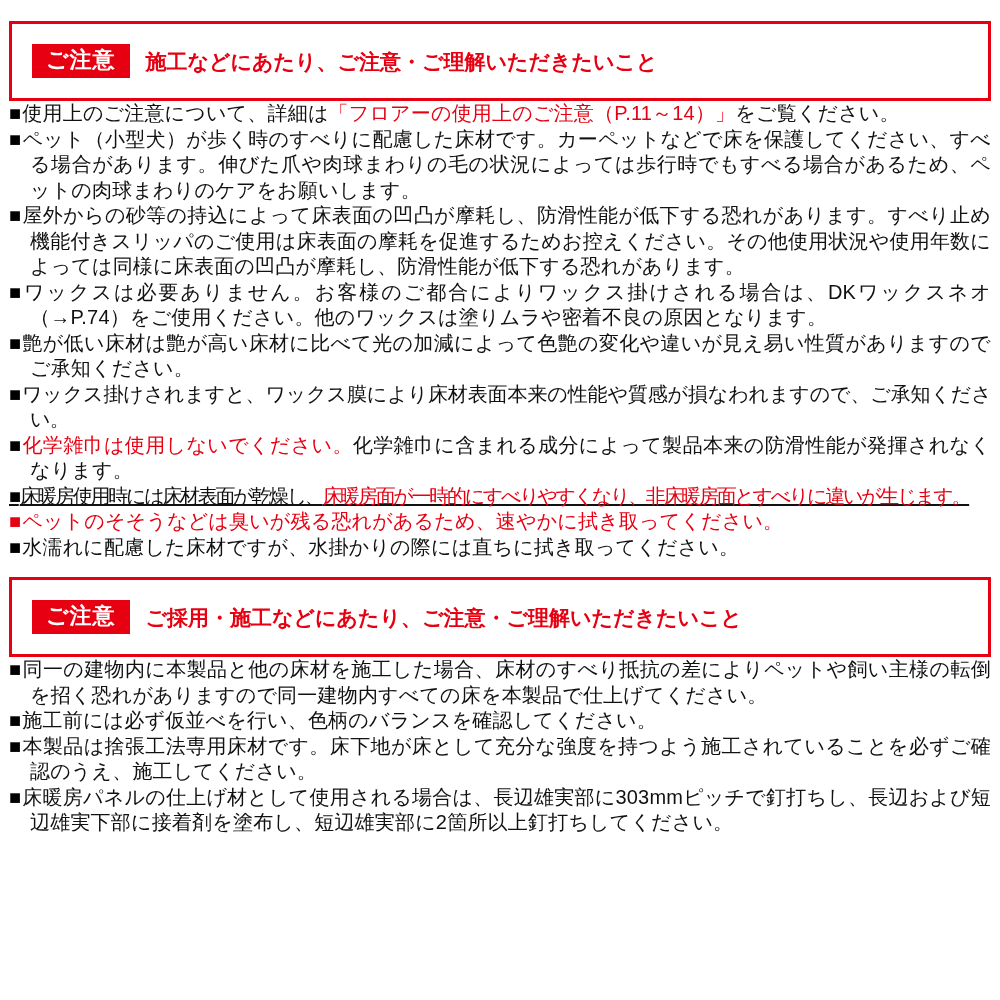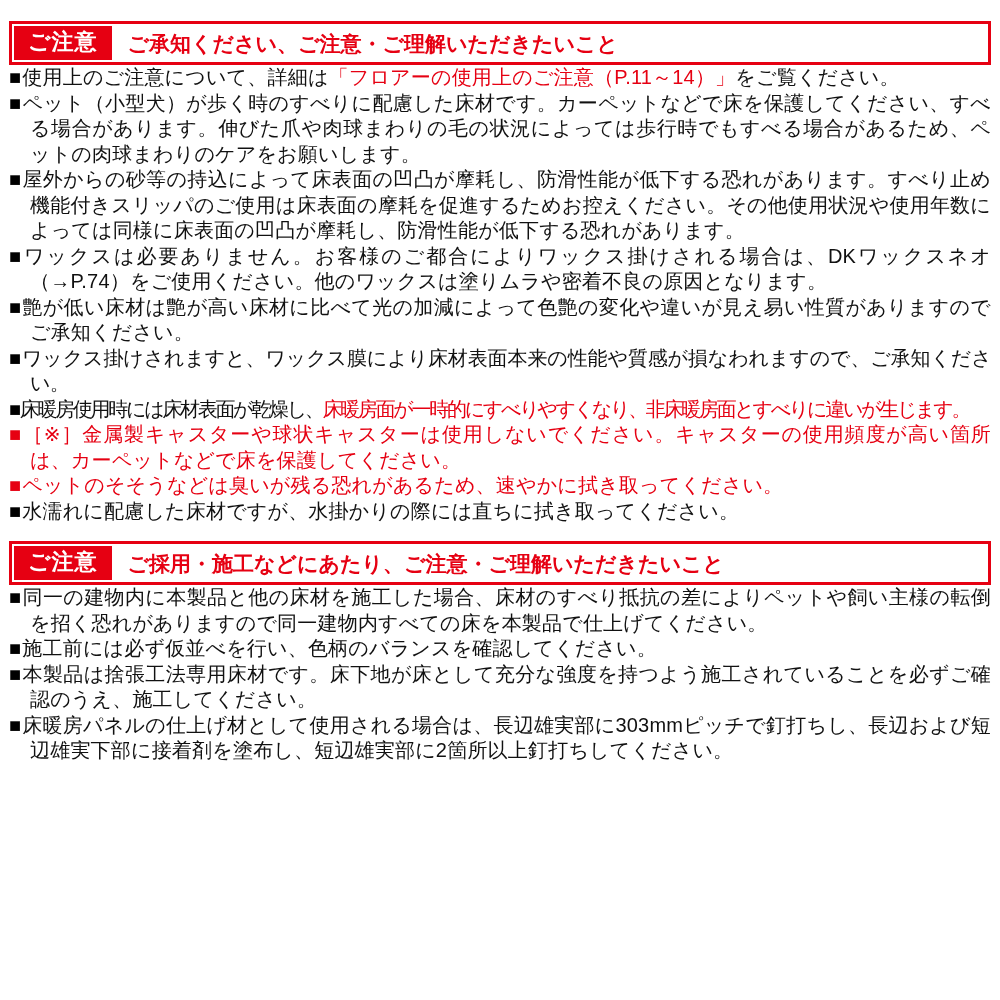--- a/index.html
+++ b/index.html
@@ -13,21 +13,21 @@
     height:1000px;
     font-family:"Liberation Sans","DejaVu Sans",sans-serif;
     padding:21px 9px 0 9px;
     overflow:hidden;
     color:var(--ink);
   }
   .section-header{
     border:3px solid var(--red);
     display:flex;
     align-items:flex-start;
-    padding:2px;
+    padding:20px;
   }
   .badge{
     background:var(--red);
     color:#ffffff;
     font-weight:bold;
     font-size:22px;
     line-height:1;
     padding:5px 14px 7px 14px;
     white-space:nowrap;
     letter-spacing:1px;
@@ -47,44 +47,44 @@
   .section-2{margin-top:17px;}
   .item{
     font-size:20px;
     line-height:25.5px;
     padding-left:21px;
     text-indent:-21px;
     letter-spacing:0.2px;
     text-align:justify;
   }
   .item.tight1{letter-spacing:-0.7px;}
-  .item.tight2{letter-spacing:-2.3px;}
+  .item.tight2{letter-spacing:-2.3px;text-decoration:underline;}
   .bullet{margin-right:1px;}
   .bullet.black{color:#000000;}
   .bullet.red{color:var(--red);}
   span.black{color:var(--ink);}
   span.red{color:var(--red);}
 </style>
 </head>
 <body>
 
 <div class="section section-1">
   <div class="section-header">
     <span class="badge">ご注意</span>
-    <span class="section-title">ご承知ください、ご注意・ご理解いただきたいこと</span>
+    <span class="section-title">施工などにあたり、ご注意・ご理解いただきたいこと</span>
   </div>
   <div class="items">
       <p class="item"><span class="bullet black">■</span><span class="black">使用上のご注意について、詳細は</span><span class="red">「フロアーの使用上のご注意（P.11～14）」</span><span class="black">をご覧ください。</span></p>
       <p class="item"><span class="bullet black">■</span><span class="black">ペット（小型犬）が歩く時のすべりに配慮した床材です。カーペットなどで床を保護してください、すべる場合があります。伸びた爪や肉球まわりの毛の状況によっては歩行時でもすべる場合があるため、ペットの肉球まわりのケアをお願いします。</span></p>
       <p class="item"><span class="bullet black">■</span><span class="black">屋外からの砂等の持込によって床表面の凹凸が摩耗し、防滑性能が低下する恐れがあります。すべり止め機能付きスリッパのご使用は床表面の摩耗を促進するためお控えください。その他使用状況や使用年数によっては同様に床表面の凹凸が摩耗し、防滑性能が低下する恐れがあります。</span></p>
       <p class="item"><span class="bullet black">■</span><span class="black">ワックスは必要ありません。お客様のご都合によりワックス掛けされる場合は、DKワックスネオ（→P.74）をご使用ください。他のワックスは塗りムラや密着不良の原因となります。</span></p>
       <p class="item"><span class="bullet black">■</span><span class="black">艶が低い床材は艶が高い床材に比べて光の加減によって色艶の変化や違いが見え易い性質がありますのでご承知ください。</span></p>
       <p class="item tight1"><span class="bullet black">■</span><span class="black">ワックス掛けされますと、ワックス膜により床材表面本来の性能や質感が損なわれますので、ご承知ください。</span></p>
+      <p class="item"><span class="bullet black">■</span><span class="red">化学雑巾は使用しないでください。</span><span class="black">化学雑巾に含まれる成分によって製品本来の防滑性能が発揮されなくなります。</span></p>
       <p class="item tight2"><span class="bullet black">■</span><span class="black">床暖房使用時には床材表面が乾燥し、</span><span class="red">床暖房面が一時的にすべりやすくなり、非床暖房面とすべりに違いが生じます。</span></p>
-      <p class="item"><span class="bullet red">■</span><span class="red">［※］金属製キャスターや球状キャスターは使用しないでください。キャスターの使用頻度が高い箇所は、カーペットなどで床を保護してください。</span></p>
       <p class="item"><span class="bullet red">■</span><span class="red">ペットのそそうなどは臭いが残る恐れがあるため、速やかに拭き取ってください。</span></p>
       <p class="item"><span class="bullet black">■</span><span class="black">水濡れに配慮した床材ですが、水掛かりの際には直ちに拭き取ってください。</span></p>
     </div>
 </div>
 
 <div class="section section-2">
   <div class="section-header">
     <span class="badge">ご注意</span>
     <span class="section-title">ご採用・施工などにあたり、ご注意・ご理解いただきたいこと</span>
   </div>

